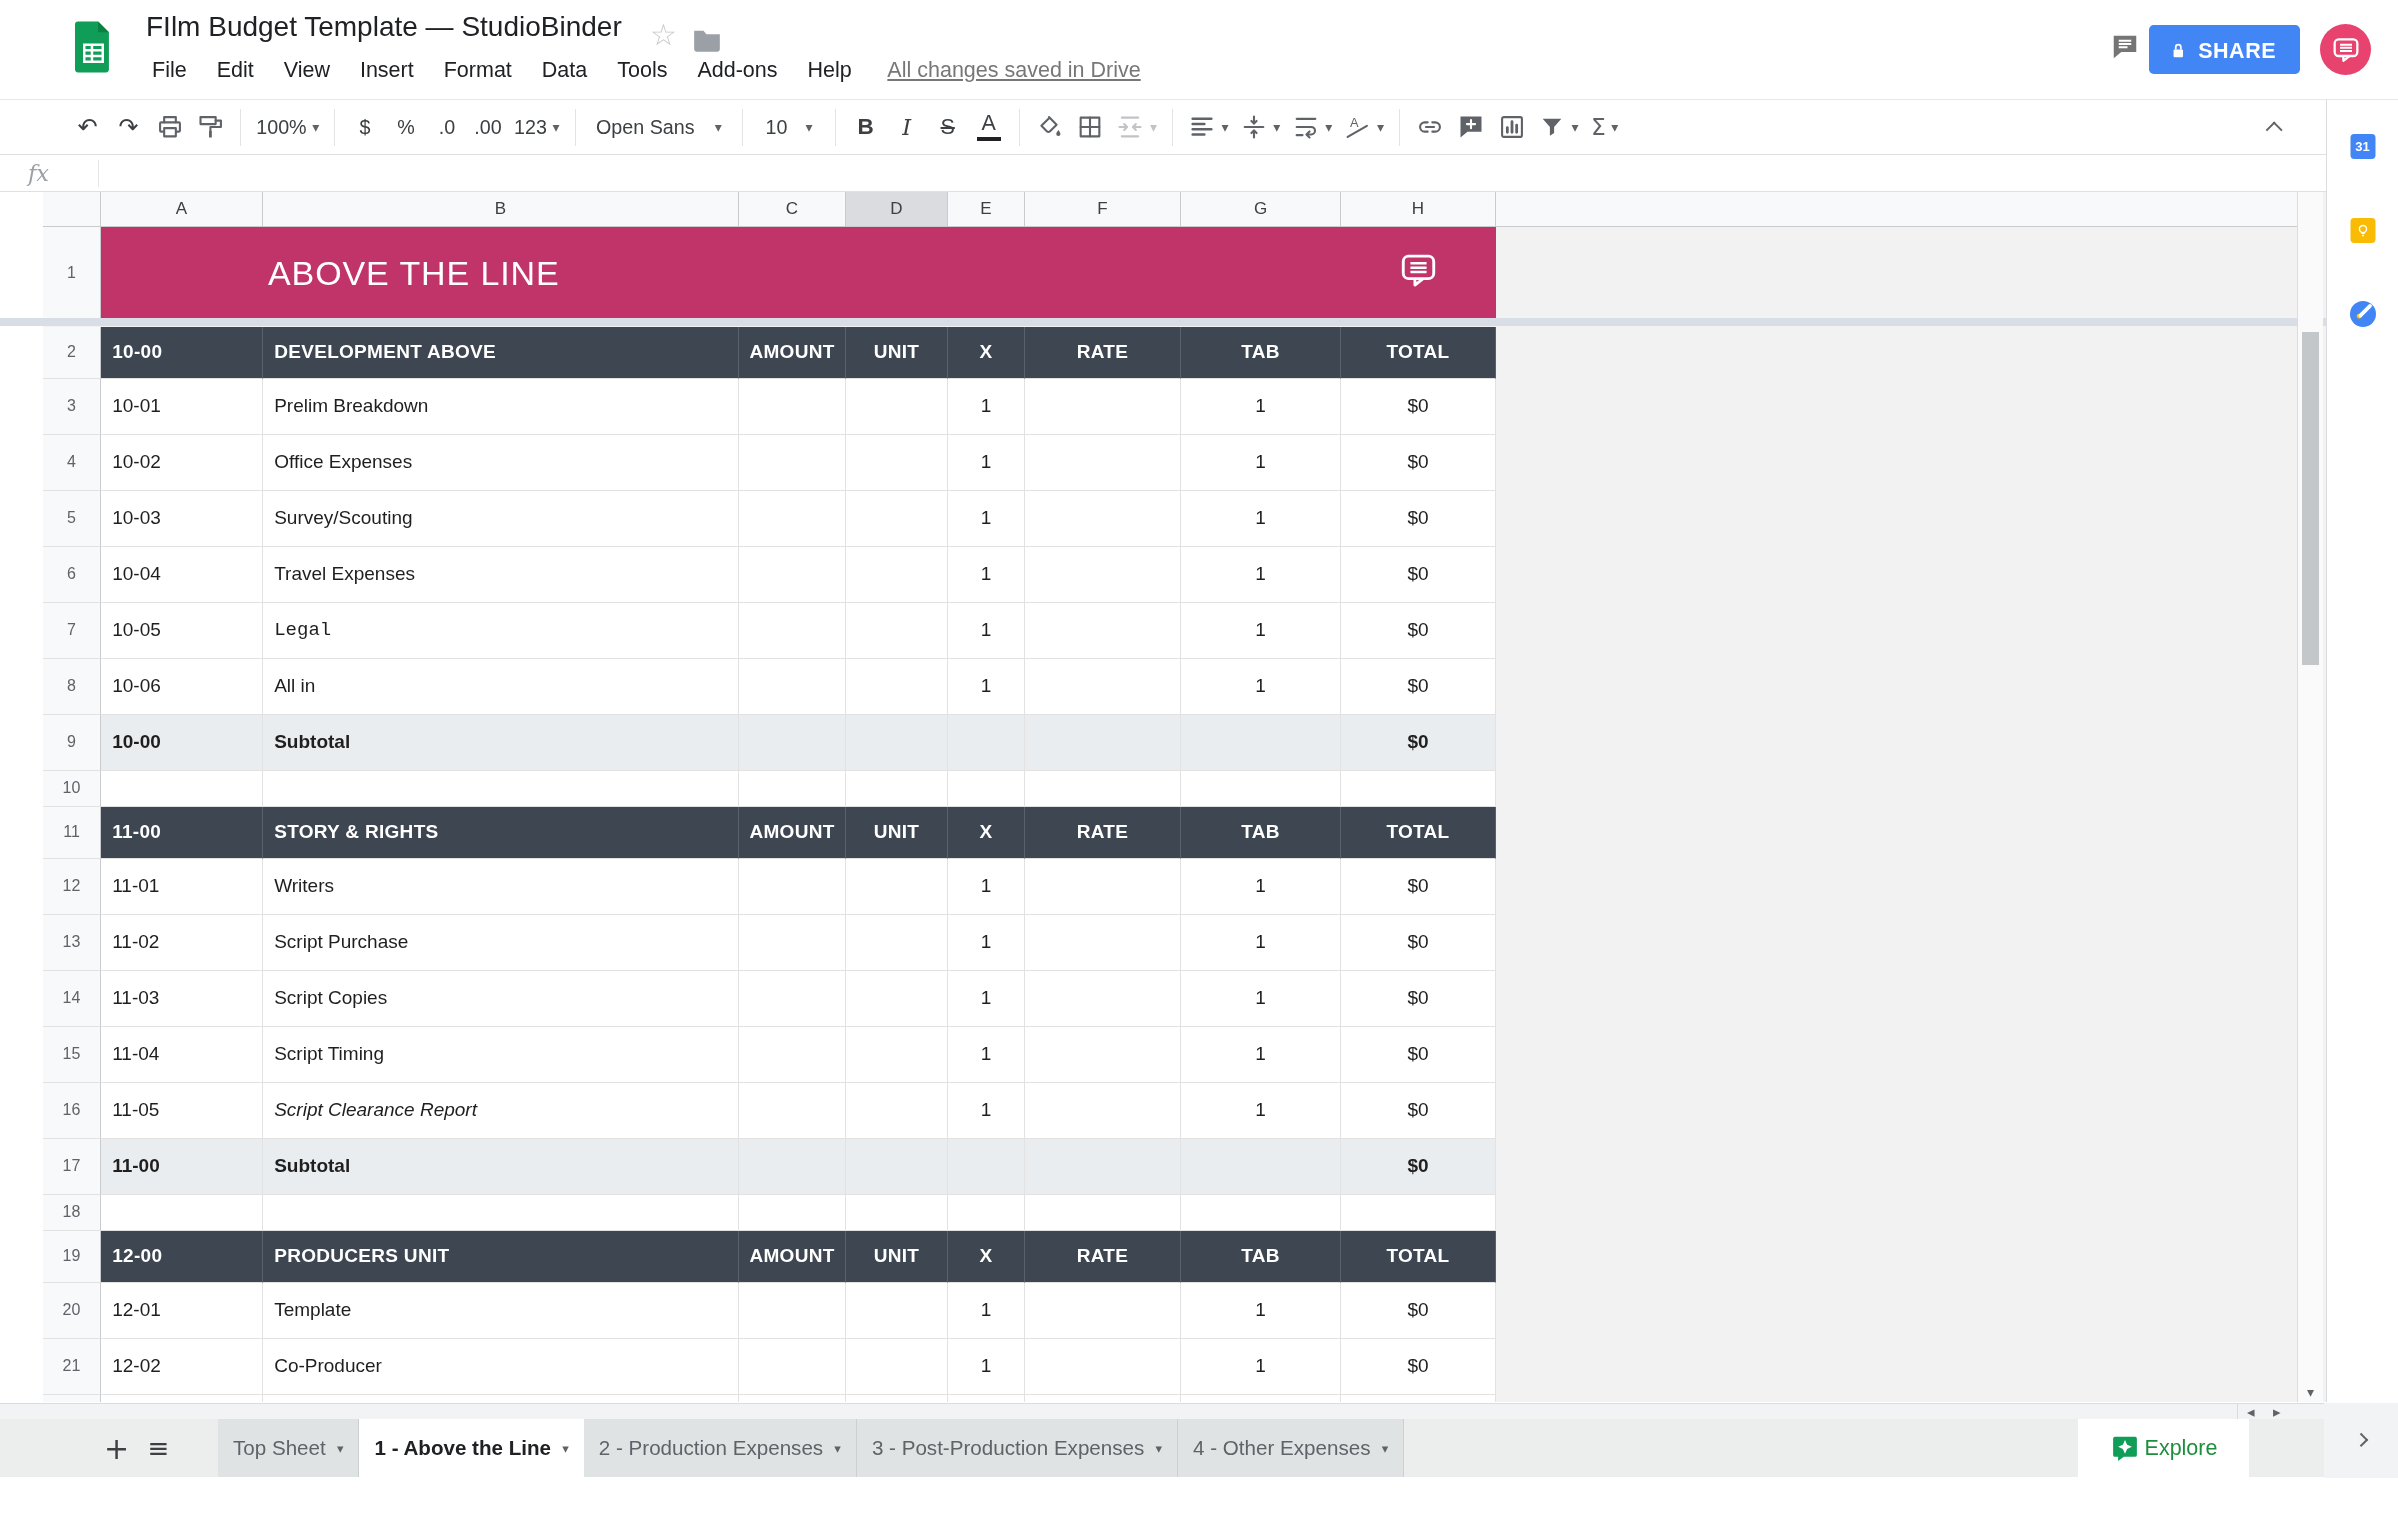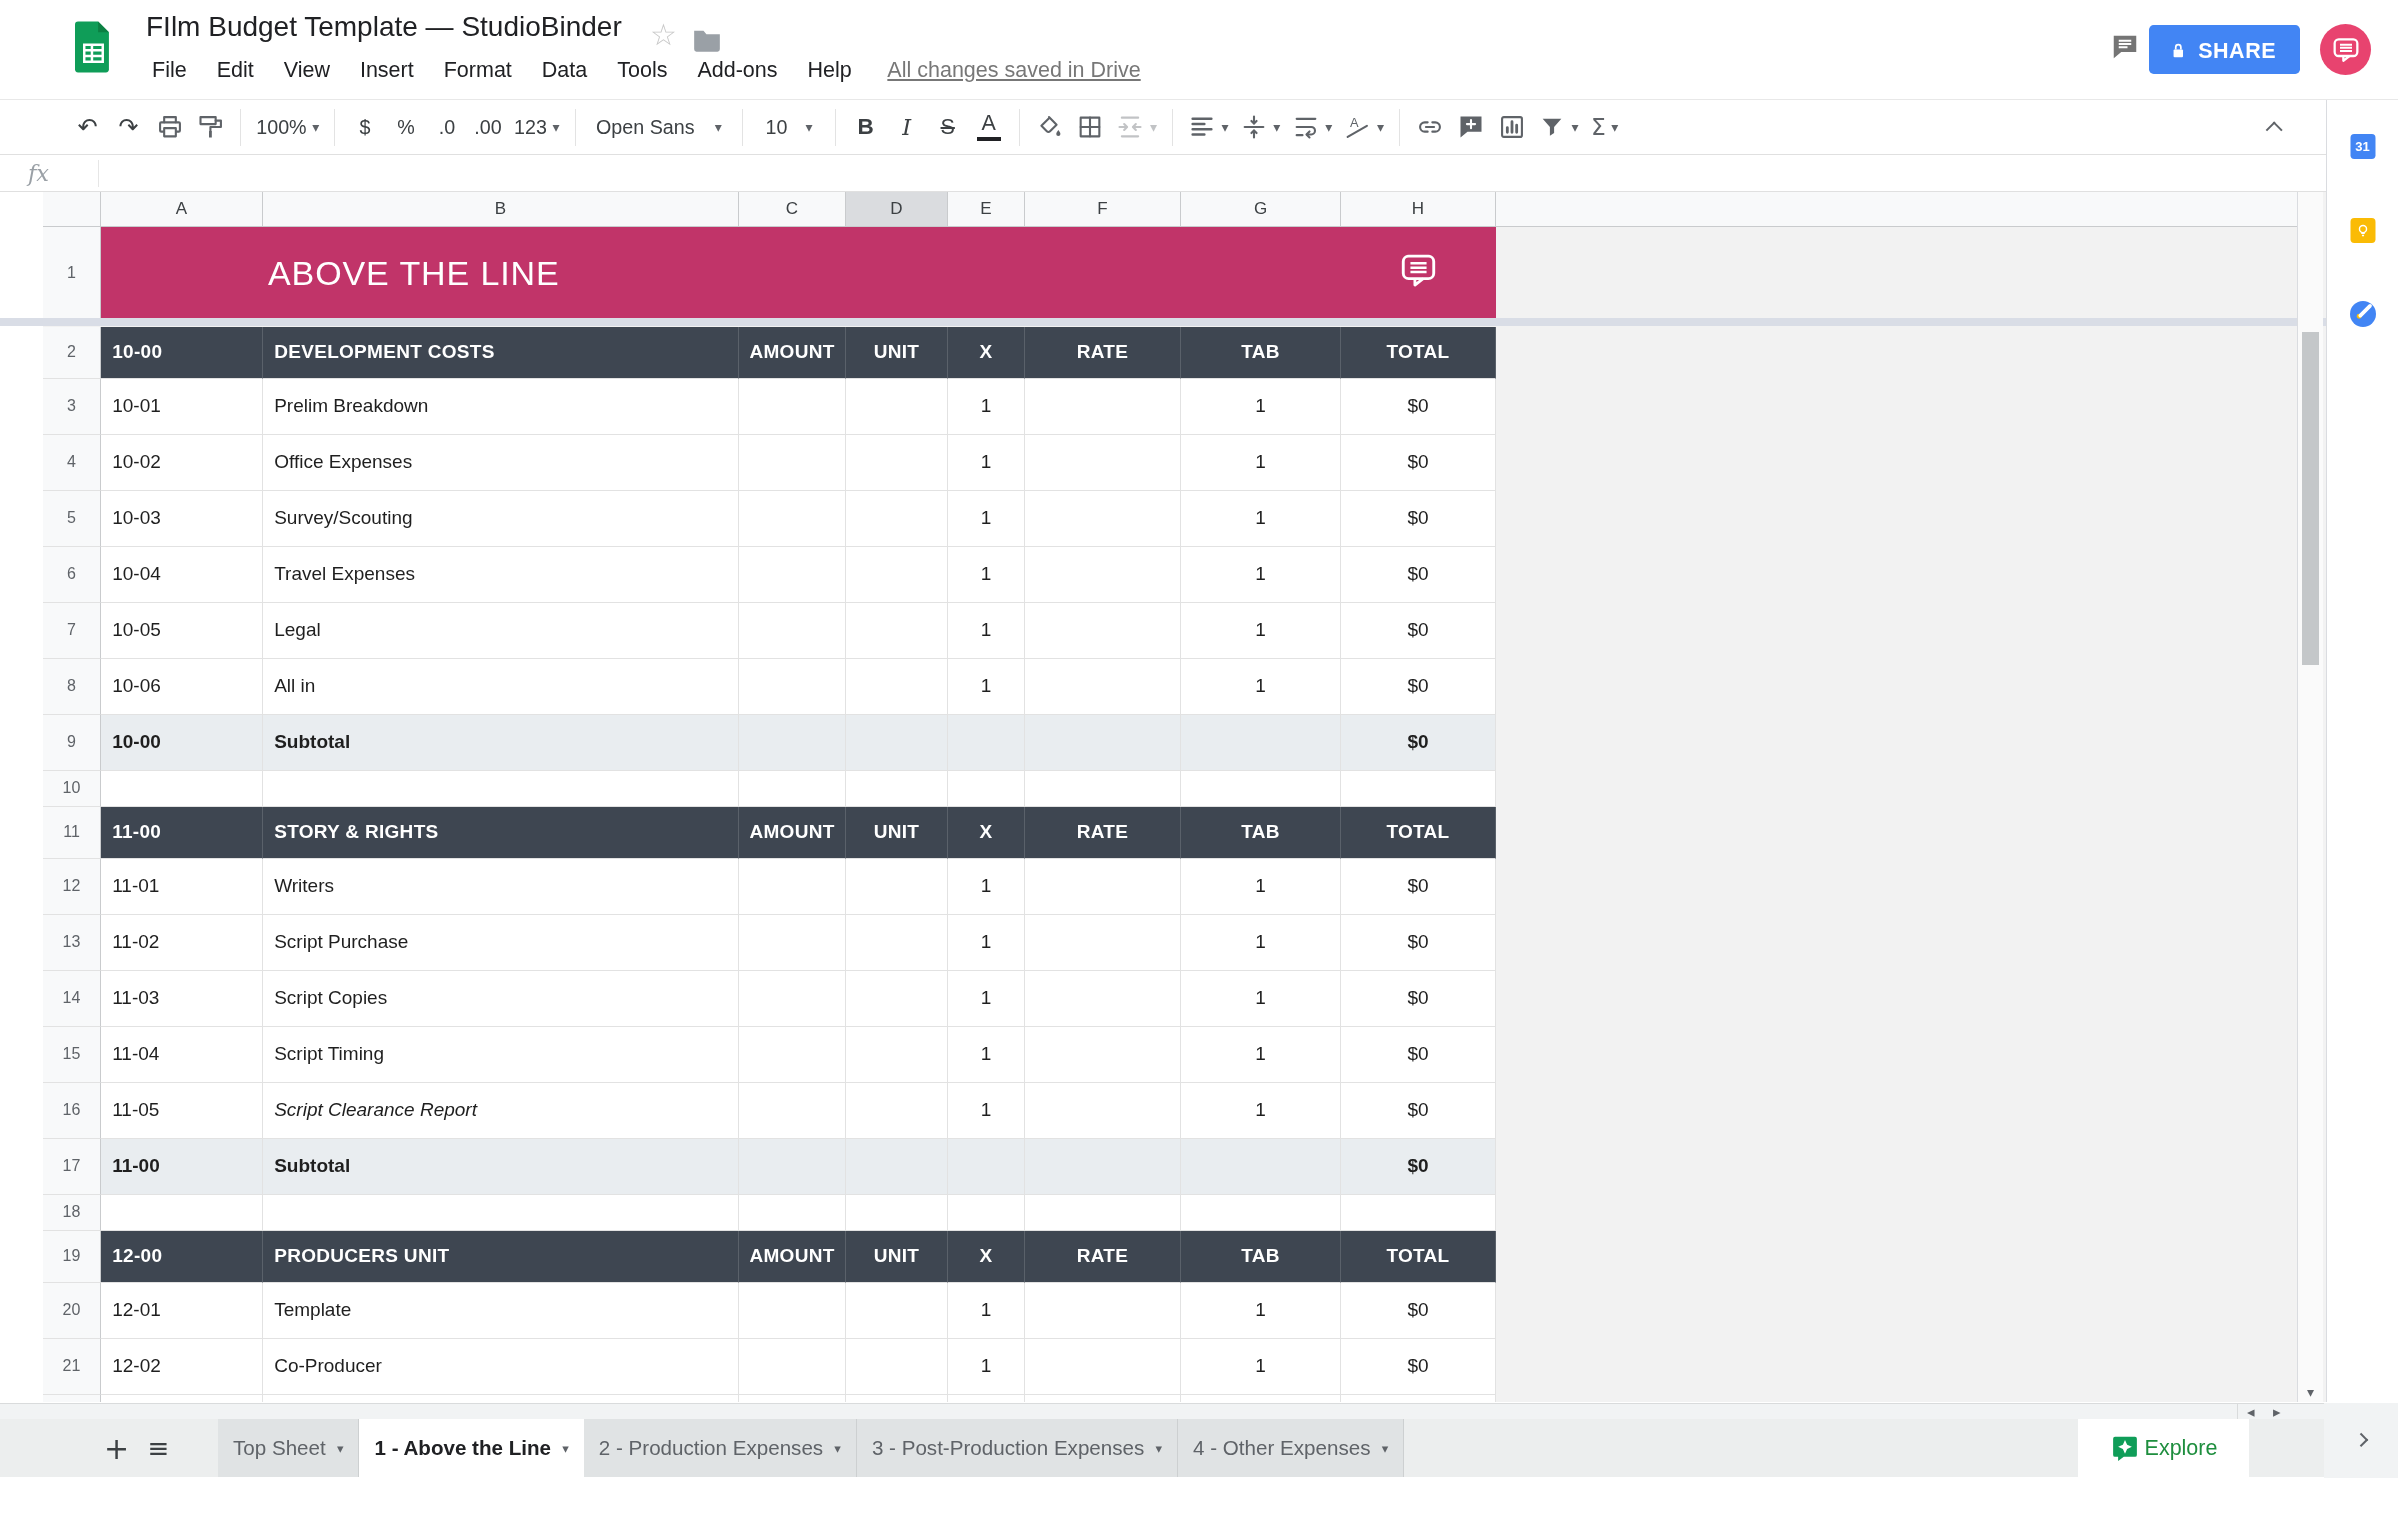--- a/index.html
+++ b/index.html
@@ -311,21 +311,21 @@
             <path d="M7.5 8h9M7.5 10.4h9M7.5 12.8h9" stroke="#fff" stroke-width="1.4" fill="none"></path>
             <path d="M10 16.5v3.6l4.6-3.6" fill="none" stroke="#fff" stroke-width="1.6" stroke-linejoin="round"></path>
           </svg>
         </span>
       </div>
     </div>
     <div class="freeze-gap"></div>
   <div class="row r-head">
         <div class="gut">2</div>
         <div class="cell l" style="width: 162px;">10-00</div>
-        <div class="cell l" style="width: 476px;">DEVELOPMENT COSTS</div>
+        <div class="cell l" style="width: 476px;">DEVELOPMENT ABOVE</div>
         <div class="cell" style="width: 107px;">AMOUNT</div>
         <div class="cell" style="width: 102px;">UNIT</div>
         <div class="cell" style="width: 77px;">X</div>
         <div class="cell" style="width: 156px;">RATE</div>
         <div class="cell" style="width: 160px;">TAB</div>
         <div class="cell" style="width: 155px;">TOTAL</div>
       </div>
       <div class="row r-data">
         <div class="gut">3</div>
         <div class="cell l" style="width: 162px;">10-01</div>
@@ -366,21 +366,21 @@
         <div class="cell" style="width: 107px;"></div>
         <div class="cell" style="width: 102px;"></div>
         <div class="cell" style="width: 77px;">1</div>
         <div class="cell" style="width: 156px;"></div>
         <div class="cell" style="width: 160px;">1</div>
         <div class="cell" style="width: 155px;">$0</div>
       </div>
       <div class="row r-data">
         <div class="gut">7</div>
         <div class="cell l" style="width: 162px;">10-05</div>
-        <div class="cell l" style="width: 476px;">Legal</div>
+        <div class="cell l" style="width: 476px; font-family: Liberation Mono, monospace;">Legal</div>
         <div class="cell" style="width: 107px;"></div>
         <div class="cell" style="width: 102px;"></div>
         <div class="cell" style="width: 77px;">1</div>
         <div class="cell" style="width: 156px;"></div>
         <div class="cell" style="width: 160px;">1</div>
         <div class="cell" style="width: 155px;">$0</div>
       </div>
       <div class="row r-data">
         <div class="gut">8</div>
         <div class="cell l" style="width: 162px;">10-06</div>

